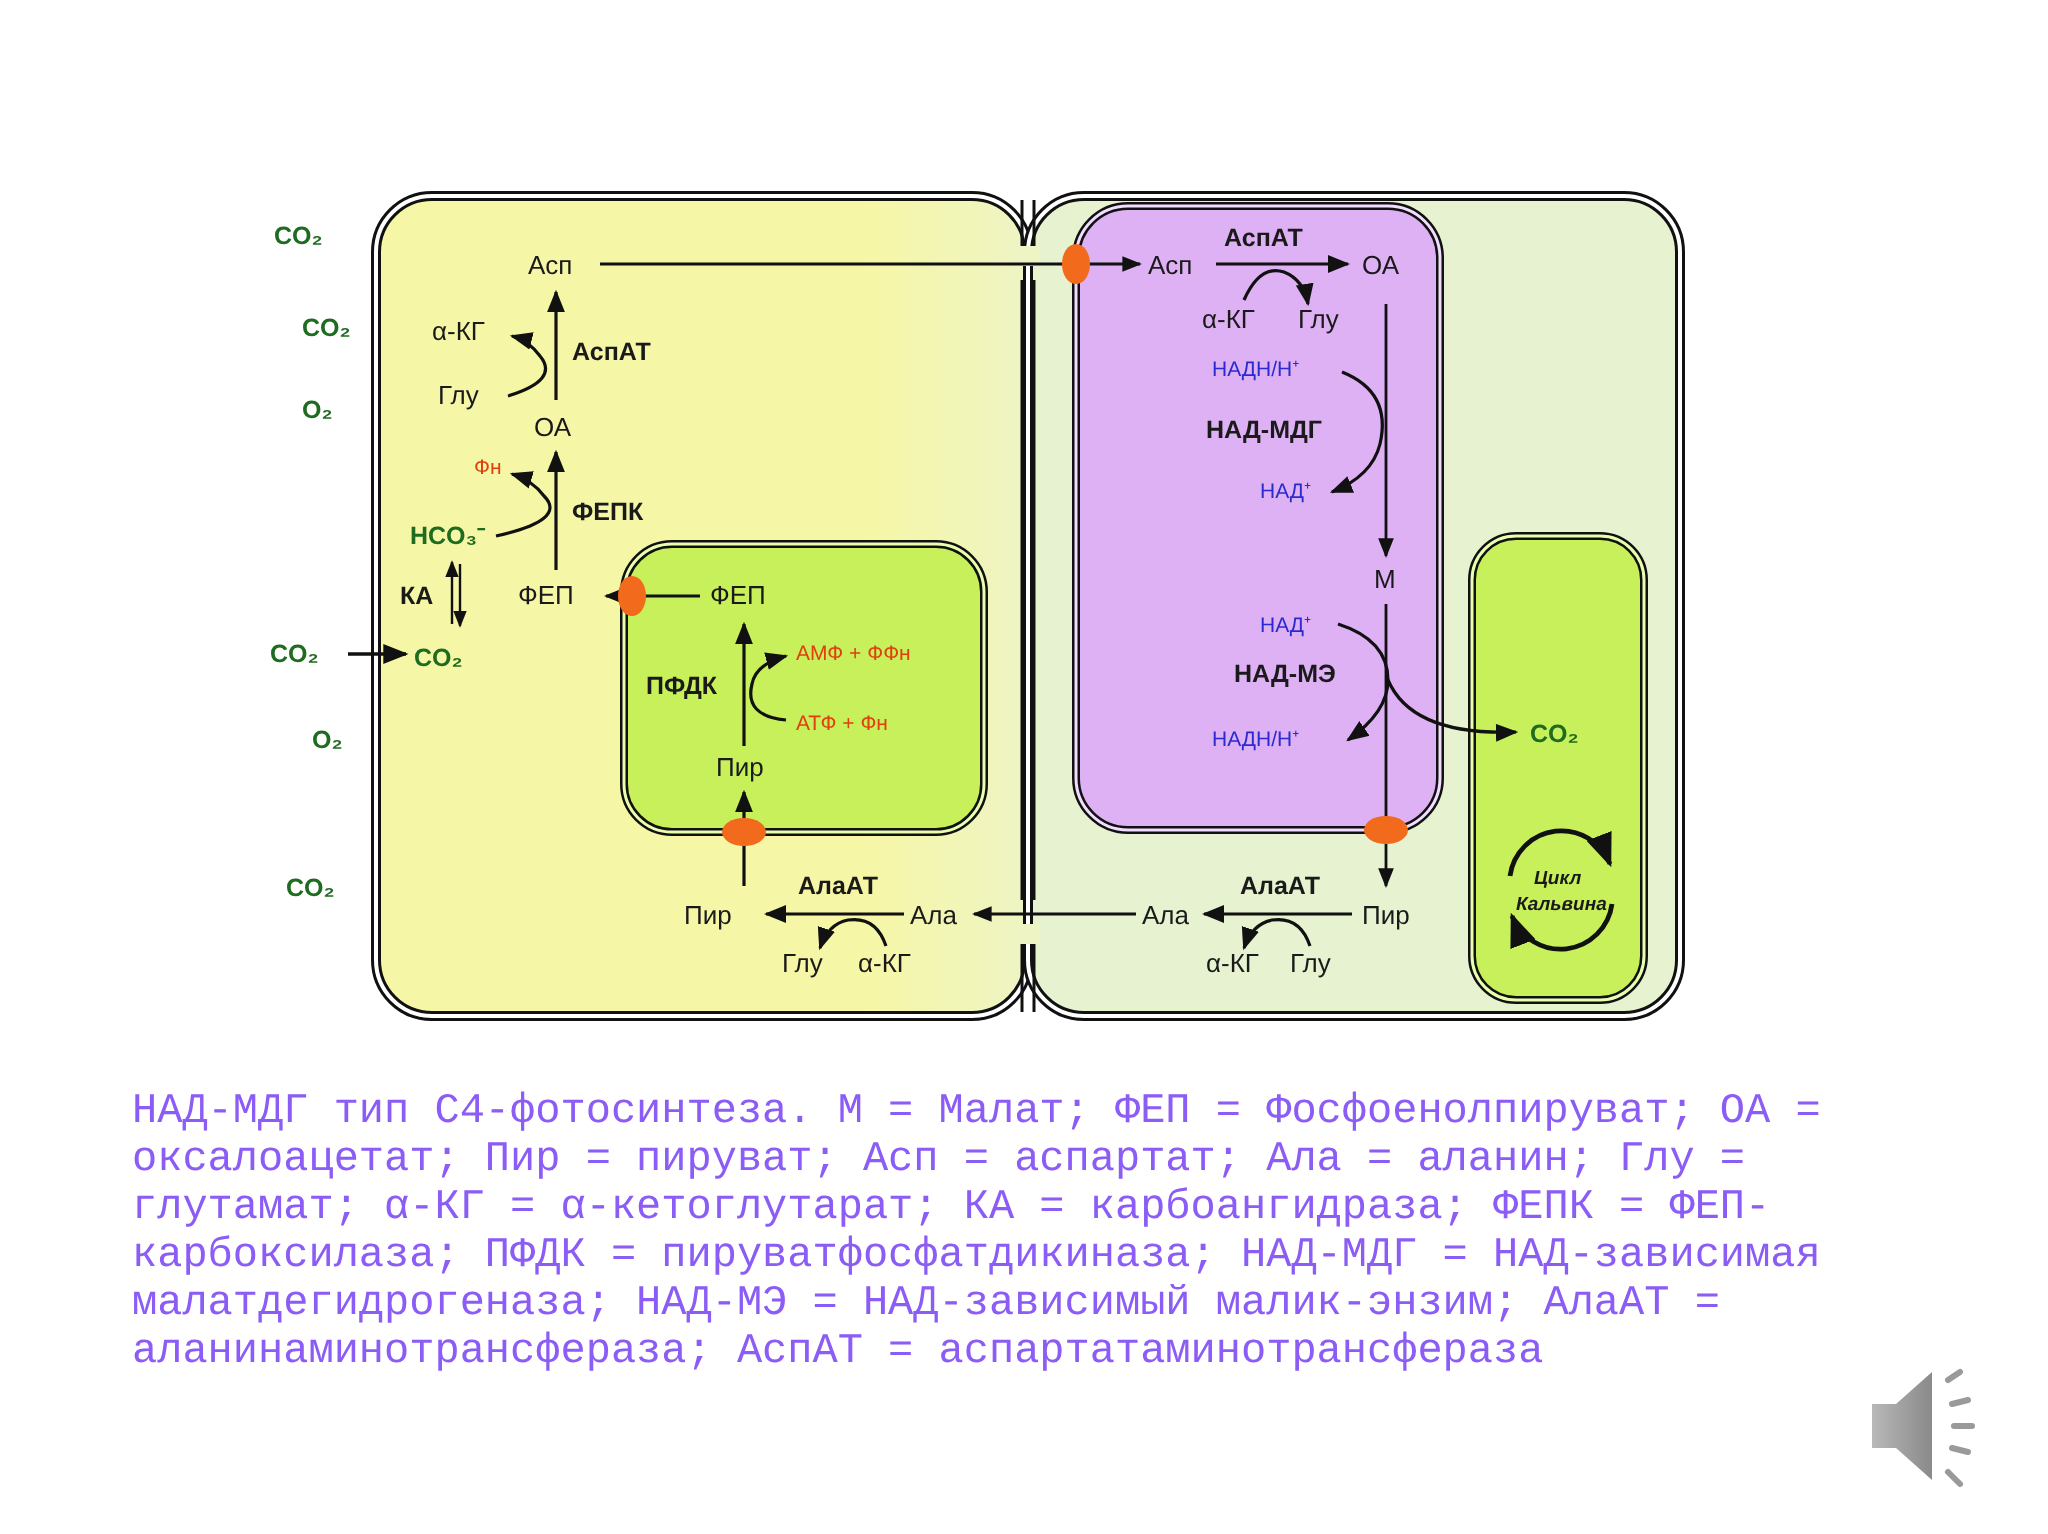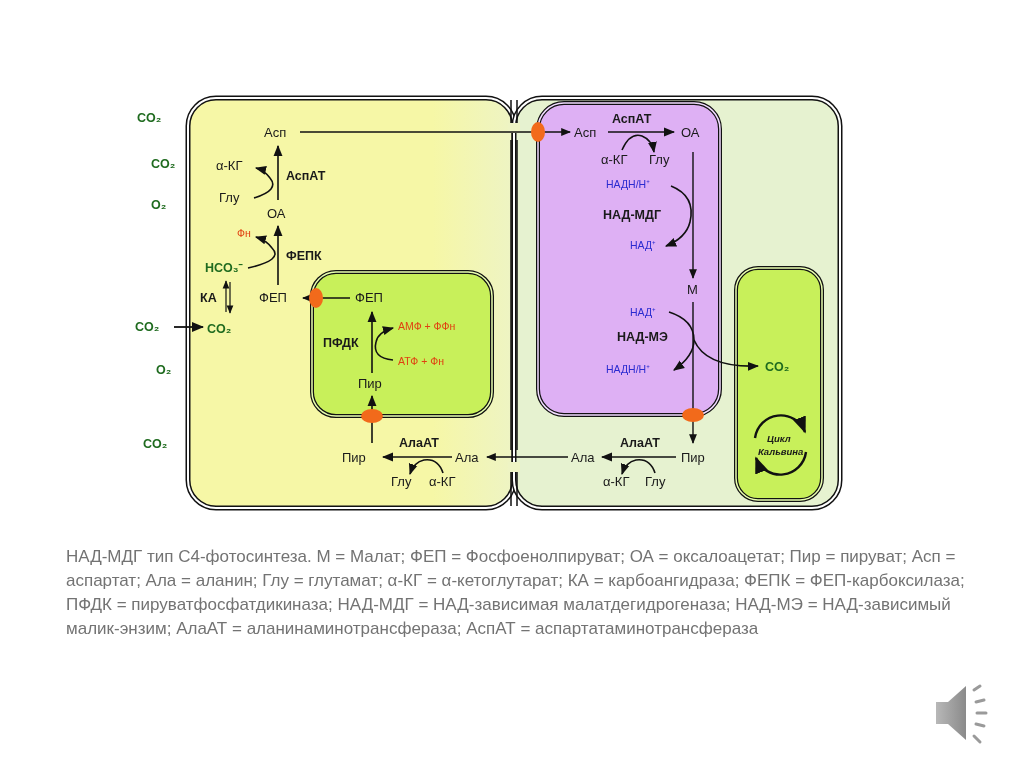--- a/index.html
+++ b/index.html
@@ -7,21 +7,21 @@
   #diagram { position:absolute; left:0; top:0; width:1024px; height:530px; }
   #diagram text { font-family:"Liberation Sans", sans-serif; }
   .lbl { font-size:13px; fill:#1a1a1a; }
   .enz { font-size:12.5px; font-weight:bold; fill:#1a1a1a; }
   .grn { font-size:12.5px; font-weight:bold; fill:#1f6b1f; }
   .red { font-size:10.5px; fill:#e04010; }
   .blue { font-size:10.5px; fill:#2a2ad0; }
   .cyc { font-size:9.5px; font-weight:bold; font-style:italic; fill:#1a1a1a; }
   .caption {
     position:absolute; left:66px; top:545px; width:900px;
-    font-family:Liberation Sans, sans-serif; font-size:17px; line-height:24px; color:#737373;
+    font-family:Liberation Mono, monospace; font-size:21px; line-height:24px; color:#8b5cf6;
   }
   .speaker { position:absolute; left:930px; top:680px; width:70px; height:70px; }
 </style>
 </head>
 <body>
 
 <svg id="diagram" viewBox="0 0 1024 530" xmlns="http://www.w3.org/2000/svg">
   <defs>
     <marker id="ah" viewBox="0 0 10 10" refX="9" refY="5" markerWidth="7" markerHeight="7" orient="auto-start-reverse">
       <path d="M0,1 L10,5 L0,9 z" fill="#111"></path>

